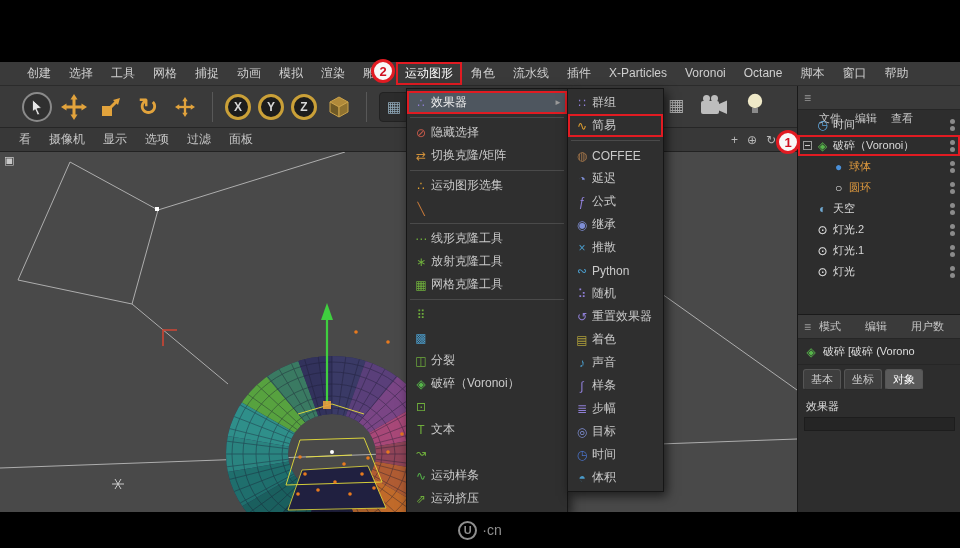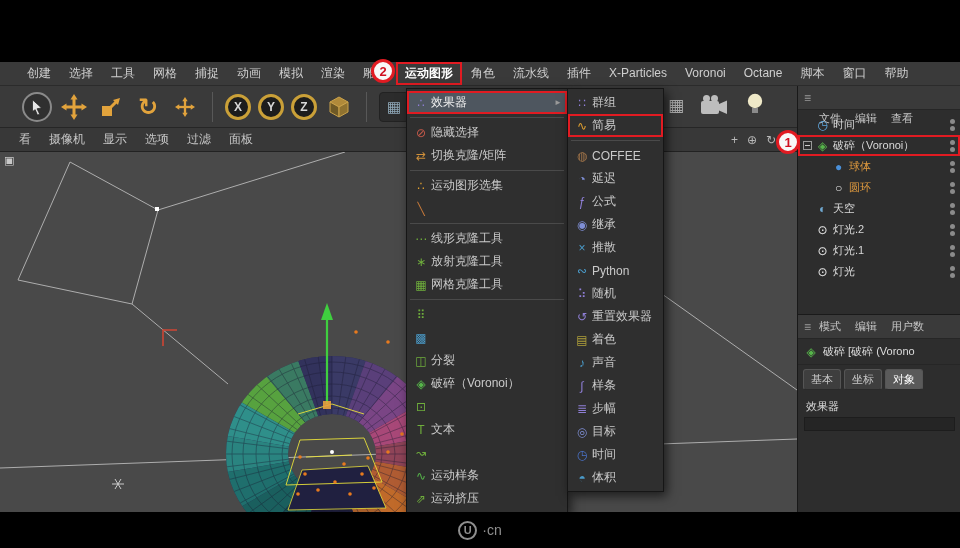--- a/index.html
+++ b/index.html
@@ -5,21 +5,21 @@
 *{margin:0;padding:0;box-sizing:border-box;}
 body{background:#000;}
 .screen{position:relative;width:960px;height:548px;background:#2f2f2f;overflow:hidden;font-family:"Liberation Sans","DejaVu Sans",sans-serif;}
 .strip{position:absolute;left:0;width:960px;background:#000;}
 .strip.top{top:0;height:62px;}
 .strip.bottom{top:512px;height:36px;z-index:70;display:flex;align-items:center;justify-content:center;}
 .watermark{display:flex;align-items:center;gap:5px;color:#8f8f8f;font-size:14px;}
 .wlogo{width:19px;height:19px;border:2px solid #8f8f8f;border-radius:50%;display:flex;align-items:center;justify-content:center;font-size:11px;font-weight:bold;}
 .menubar{position:absolute;left:0;top:62px;width:960px;height:24px;background:#3a3a3a;border-bottom:1px solid #2b2b2b;display:flex;align-items:stretch;padding-left:18px;}
 .mitem{font-size:12px;color:#cfcfcf;line-height:23px;padding:0 9px;white-space:nowrap;}
-.mitem.redbox{box-shadow:inset 0 0 0 2px #e11b22;color:#fff;font-weight:bold;}
+.mitem.redbox{box-shadow:inset 0 0 0 2px #e11b22;color:#fff;}
 .toolbar{position:absolute;left:0;top:86px;width:797px;height:42px;background:#3a3a3a;border-bottom:1px solid #262626;display:flex;align-items:center;gap:7px;padding-left:22px;}
 .tbtn{display:flex;align-items:center;justify-content:center;width:30px;height:30px;flex:none;}
 .tbtn.rot{color:#e2a33c;font-size:24px;font-weight:bold;line-height:1;}
 .selring{width:30px;height:30px;border:2px solid #8a8a8a;border-radius:50%;display:flex;align-items:center;justify-content:center;background:#303030;flex:none;}
 .vsep{width:1px;height:30px;background:#585858;margin:0 5px;flex:none;}
 .axisbtn{width:26px;height:26px;border-radius:50%;background:#1d1d1d;border:3px solid #caa038;color:#d8d8d8;font-size:12px;font-weight:bold;display:flex;align-items:center;justify-content:center;flex:none;}
 .tbtn.dark{background:#2c2c2c;border:1px solid #222;border-radius:4px;color:#8fa8b8;font-size:15px;}
 .toolbar-trailing{position:absolute;top:92px;left:668px;display:flex;align-items:center;gap:16px;z-index:5;}
 .trail-glyph{color:#a8a8a8;font-size:17px;}
 .vpmenu{position:absolute;left:0;top:128px;width:797px;height:24px;background:#383838;border-bottom:1px solid #222;display:flex;align-items:center;padding-left:10px;}
@@ -544,21 +544,21 @@
           <span class="olbl">灯光</span>
           <span class="dots">
             <i class="dot"></i>
             <i class="dot"></i>
           </span>
         </div>
       </div>
     <div class="am">
       <div class="panel-header">
         <span class="hamb">≡</span>
-        <div id="am-menu" style="display:flex;gap:14px;">
+        <div id="am-menu" style="display:flex;gap:24px;">
             <span class="phitem">模式</span>
             <span class="phitem">编辑</span>
             <span class="phitem">用户数</span>
           </div>
       </div>
       <div class="am-object">
         <span class="oic">◈</span>
         <span>破碎 [破碎 (Vorono</span>
       </div>
       <div class="am-tabs" id="am-tabs">

